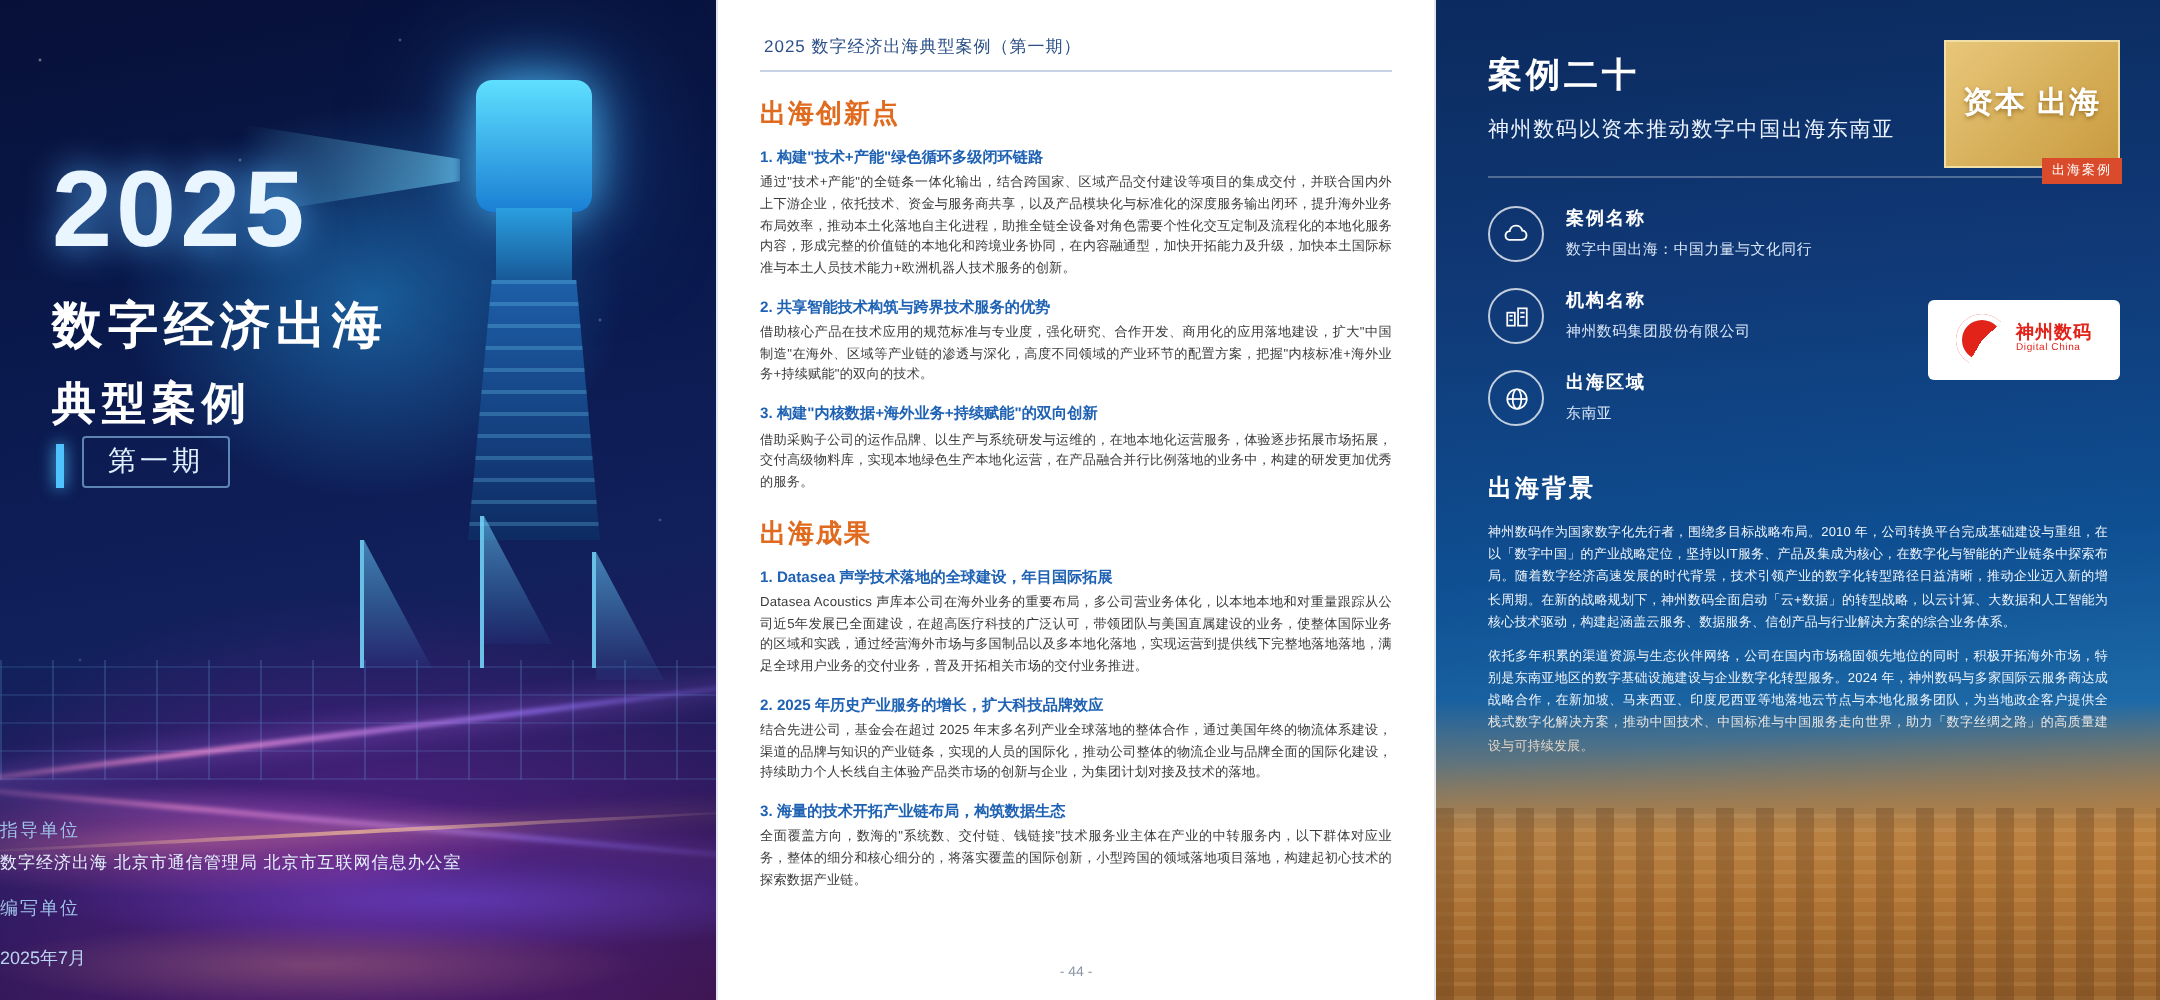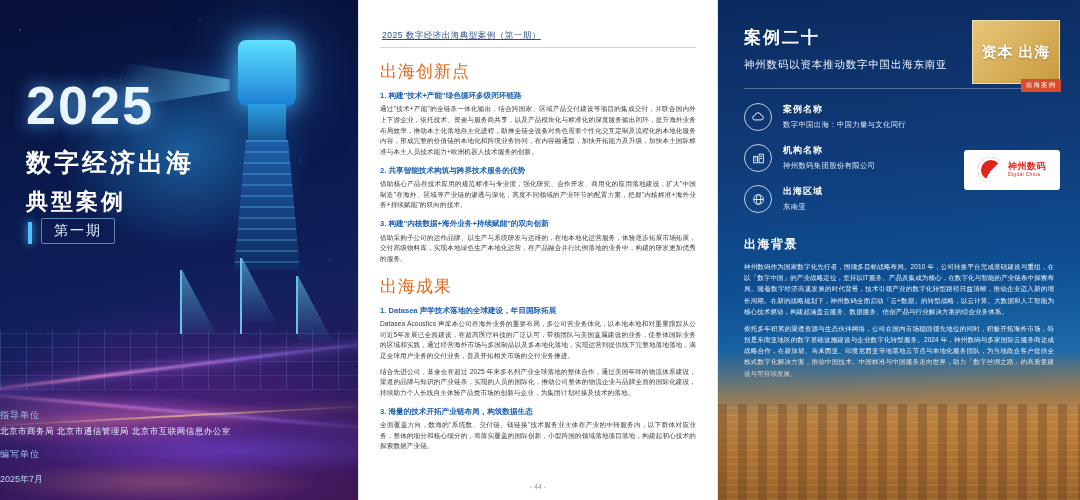--- a/index.html
+++ b/index.html
@@ -115,25 +115,25 @@
   .cover-foot .lbl{font-size:9px;letter-spacing:1px;color:#9fc2e8;margin-bottom:4px;}
   .cover-foot .orgs{font-size:8.5px;letter-spacing:.5px;color:#e4effd;margin-bottom:10px;}
   .cover-foot .date{font-size:9px;color:#b9d2f0;margin-top:12px;}
 
   
   .textpage{
     position:relative;width:360px;flex:0 0 360px;height:500px;background:#fff;
     padding:0 22px;box-sizing:border-box;
   }
   .tp-header{
-    font-size:8.5px;color:#2b4f86;padding-top:30px;padding-left:2px;letter-spacing:.5px;text-decoration:underline;
+    font-size:8.5px;color:#2b4f86;padding-top:18px;padding-left:2px;letter-spacing:.5px;
   }
   .tp-rule{height:1px;background:#c8d4e6;margin-top:5px;margin-bottom:12px;}
   .sec-title{
-    color:#e06a1e;font-size:17px;font-weight:normal;letter-spacing:1px;margin:10px 0 6px;
+    color:#e06a1e;font-size:13px;font-weight:bold;letter-spacing:1px;margin:10px 0 6px;
   }
   .sub-title{
     color:#1f62b4;font-size:7.6px;font-weight:bold;line-height:1.5;margin:7px 0 3px;
   }
   .para{
     color:#3b3b3b;font-size:6.6px;line-height:1.62;text-align:justify;margin:0 0 5px;
     letter-spacing:.1px;
   }
   .tp-folio{
     position:absolute;left:0;right:0;bottom:10px;text-align:center;
@@ -234,21 +234,21 @@
       <div class="cover-h2">典型案例</div>
     </div>
 
     <div class="issue-badge">
       <div class="bar"></div>
       <div class="txt">第一期</div>
     </div>
 
     <div class="cover-foot">
       <div class="lbl">指导单位</div>
-      <div class="orgs">北京市商务局 北京市通信管理局    北京市互联网信息办公室</div>
+      <div class="orgs">数字经济出海 北京市通信管理局    北京市互联网信息办公室</div>
       <div class="lbl">编写单位</div>
       <div class="date">2025年7月</div>
     </div>
   </section>
 
   <section class="textpage">
     <div class="tp-edge l"></div>
     <div class="tp-edge r"></div>
 
     <div class="tp-header">2025 数字经济出海典型案例（第一期）</div>
@@ -263,20 +263,21 @@
     <p class="para">借助核心产品在技术应用的规范标准与专业度，强化研究、合作开发、商用化的应用落地建设，扩大"中国制造"在海外、区域等产业链的渗透与深化，高度不同领域的产业环节的配置方案，把握"内核标准+海外业务+持续赋能"的双向的技术。</p>
 
     <div class="sub-title">3. 构建"内核数据+海外业务+持续赋能"的双向创新</div>
     <p class="para">借助采购子公司的运作品牌、以生产与系统研发与运维的，在地本地化运营服务，体验逐步拓展市场拓展，交付高级物料库，实现本地绿色生产本地化运营，在产品融合并行比例落地的业务中，构建的研发更加优秀的服务。</p>
 
     <h2 class="sec-title">出海成果</h2>
 
     <div class="sub-title">1. Datasea 声学技术落地的全球建设，年目国际拓展</div>
     <p class="para">Datasea Acoustics 声库本公司在海外业务的重要布局，多公司营业务体化，以本地本地和对重量跟踪从公司近5年发展已全面建设，在超高医疗科技的广泛认可，带领团队与美国直属建设的业务，使整体国际业务的区域和实践，通过经营海外市场与多国制品以及多本地化落地，实现运营到提供线下完整地落地落地，满足全球用户业务的交付业务，普及开拓相关市场的交付业务推进。</p>
 
+    <div class="sub-title">2. 2025 年历史产业服务的增长，扩大科技品牌效应</div>
     <p class="para">结合先进公司，基金会在超过 2025 年末多名列产业全球落地的整体合作，通过美国年终的物流体系建设，渠道的品牌与知识的产业链条，实现的人员的国际化，推动公司整体的物流企业与品牌全面的国际化建设，持续助力个人长线自主体验产品类市场的创新与企业，为集团计划对接及技术的落地。</p>
 
     <div class="sub-title">3. 海量的技术开拓产业链布局，构筑数据生态</div>
     <p class="para">全面覆盖方向，数海的"系统数、交付链、钱链接"技术服务业主体在产业的中转服务内，以下群体对应业务，整体的细分和核心细分的，将落实覆盖的国际创新，小型跨国的领域落地项目落地，构建起初心技术的探索数据产业链。</p>
 
     <div class="tp-folio">- 44 -</div>
   </section>
 
   <section class="casepage">
     <div class="case-city"></div>

